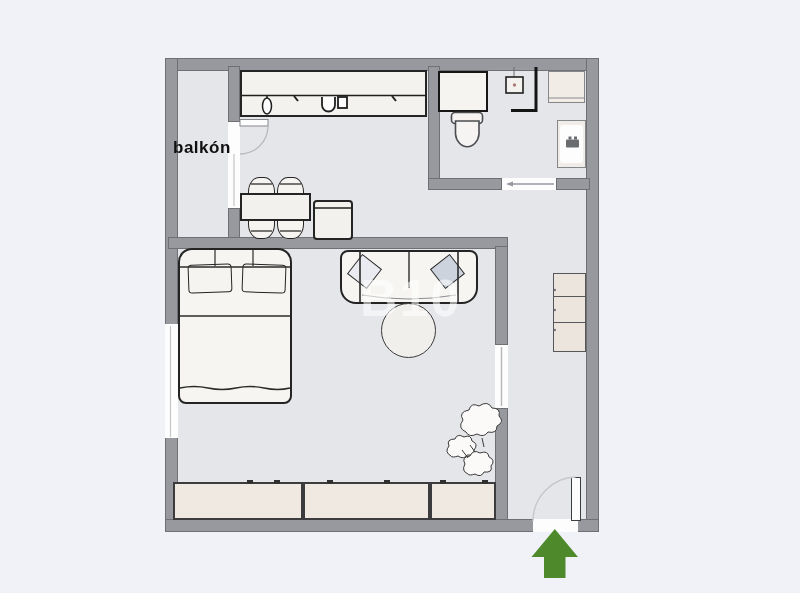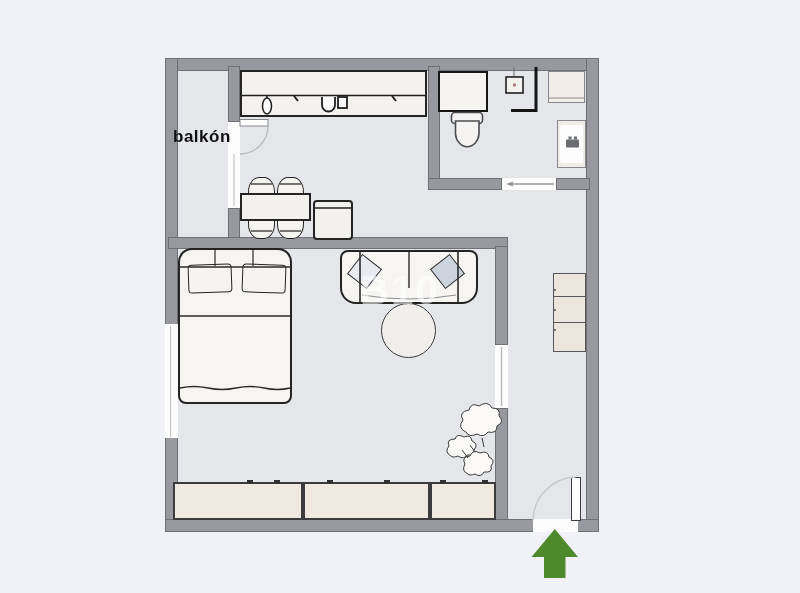--- a/index.html
+++ b/index.html
@@ -9,21 +9,21 @@
   .abs{position:absolute;box-sizing:border-box;}
   .floor{background:#e5e6e9;}
   .wall{background:#97999e;border:1px solid #6e7074;}
   .open{background:#fdfdfd;}
   .furn{background:#f6f4f0;border:2px solid #242424;}
   .beige{background:#efe9e2;border:2px solid #3c3c3e;}
   .lightbox{background:#f1ece5;border:1px solid #85878b;}
   .pillow{background:#e9ebf1;border:1.6px solid #2b2b2b;}
   .pillow2{background:#ccd3dd;}
   .label-balkon{font-size:17px;font-weight:800;color:#0f0f0f;letter-spacing:.5px;}
-  .watermark{font-size:40px;font-weight:800;color:rgba(255,255,255,0.55);letter-spacing:2px;}
+  .watermark{font-size:52px;font-weight:800;color:rgba(255,255,255,0.55);letter-spacing:2px;}
   svg.overlay{position:absolute;left:0;top:0;pointer-events:none;}
 </style>
 </head>
 <body>
 
 <div id="canvas">
 
   <div class="abs floor" style="left:171px;top:64px;width:422px;height:462px;"></div>
 
   <div class="abs wall" style="left:165px;top:58px;width:434px;height:13px;"></div>
@@ -178,16 +178,16 @@
       <path d="M468,474 q-7,-3 -3,-10 q-4,-7 5,-8 q3,-7 10,-3 q8,-3 9,4 q7,3 2,9 q2,7 -7,6 q-3,6 -9,2 q-6,2 -7,0 z"></path>
       <path d="M470,445 l5,7 M482,438 l2,9 M462,450 l6,8" stroke="#3a3a3a" fill="none"></path>
     </g>
 
     <g>
       <path d="M531.5,557 L578,557 L554.8,529 Z" fill="#4e892c"></path>
       <rect x="544" y="556" width="21.5" height="22" fill="#4e892c"></rect>
     </g>
   </svg>
 
-  <div class="abs label-balkon" style="left:173px;top:127px;text-align:right;">balkón</div>
+  <div class="abs label-balkon" style="left:173px;top:138px;text-align:right;">balkón</div>
   <div class="abs watermark" style="left:360px;top:268px;">B10</div>
 
 </div>
 
 </body></html>

